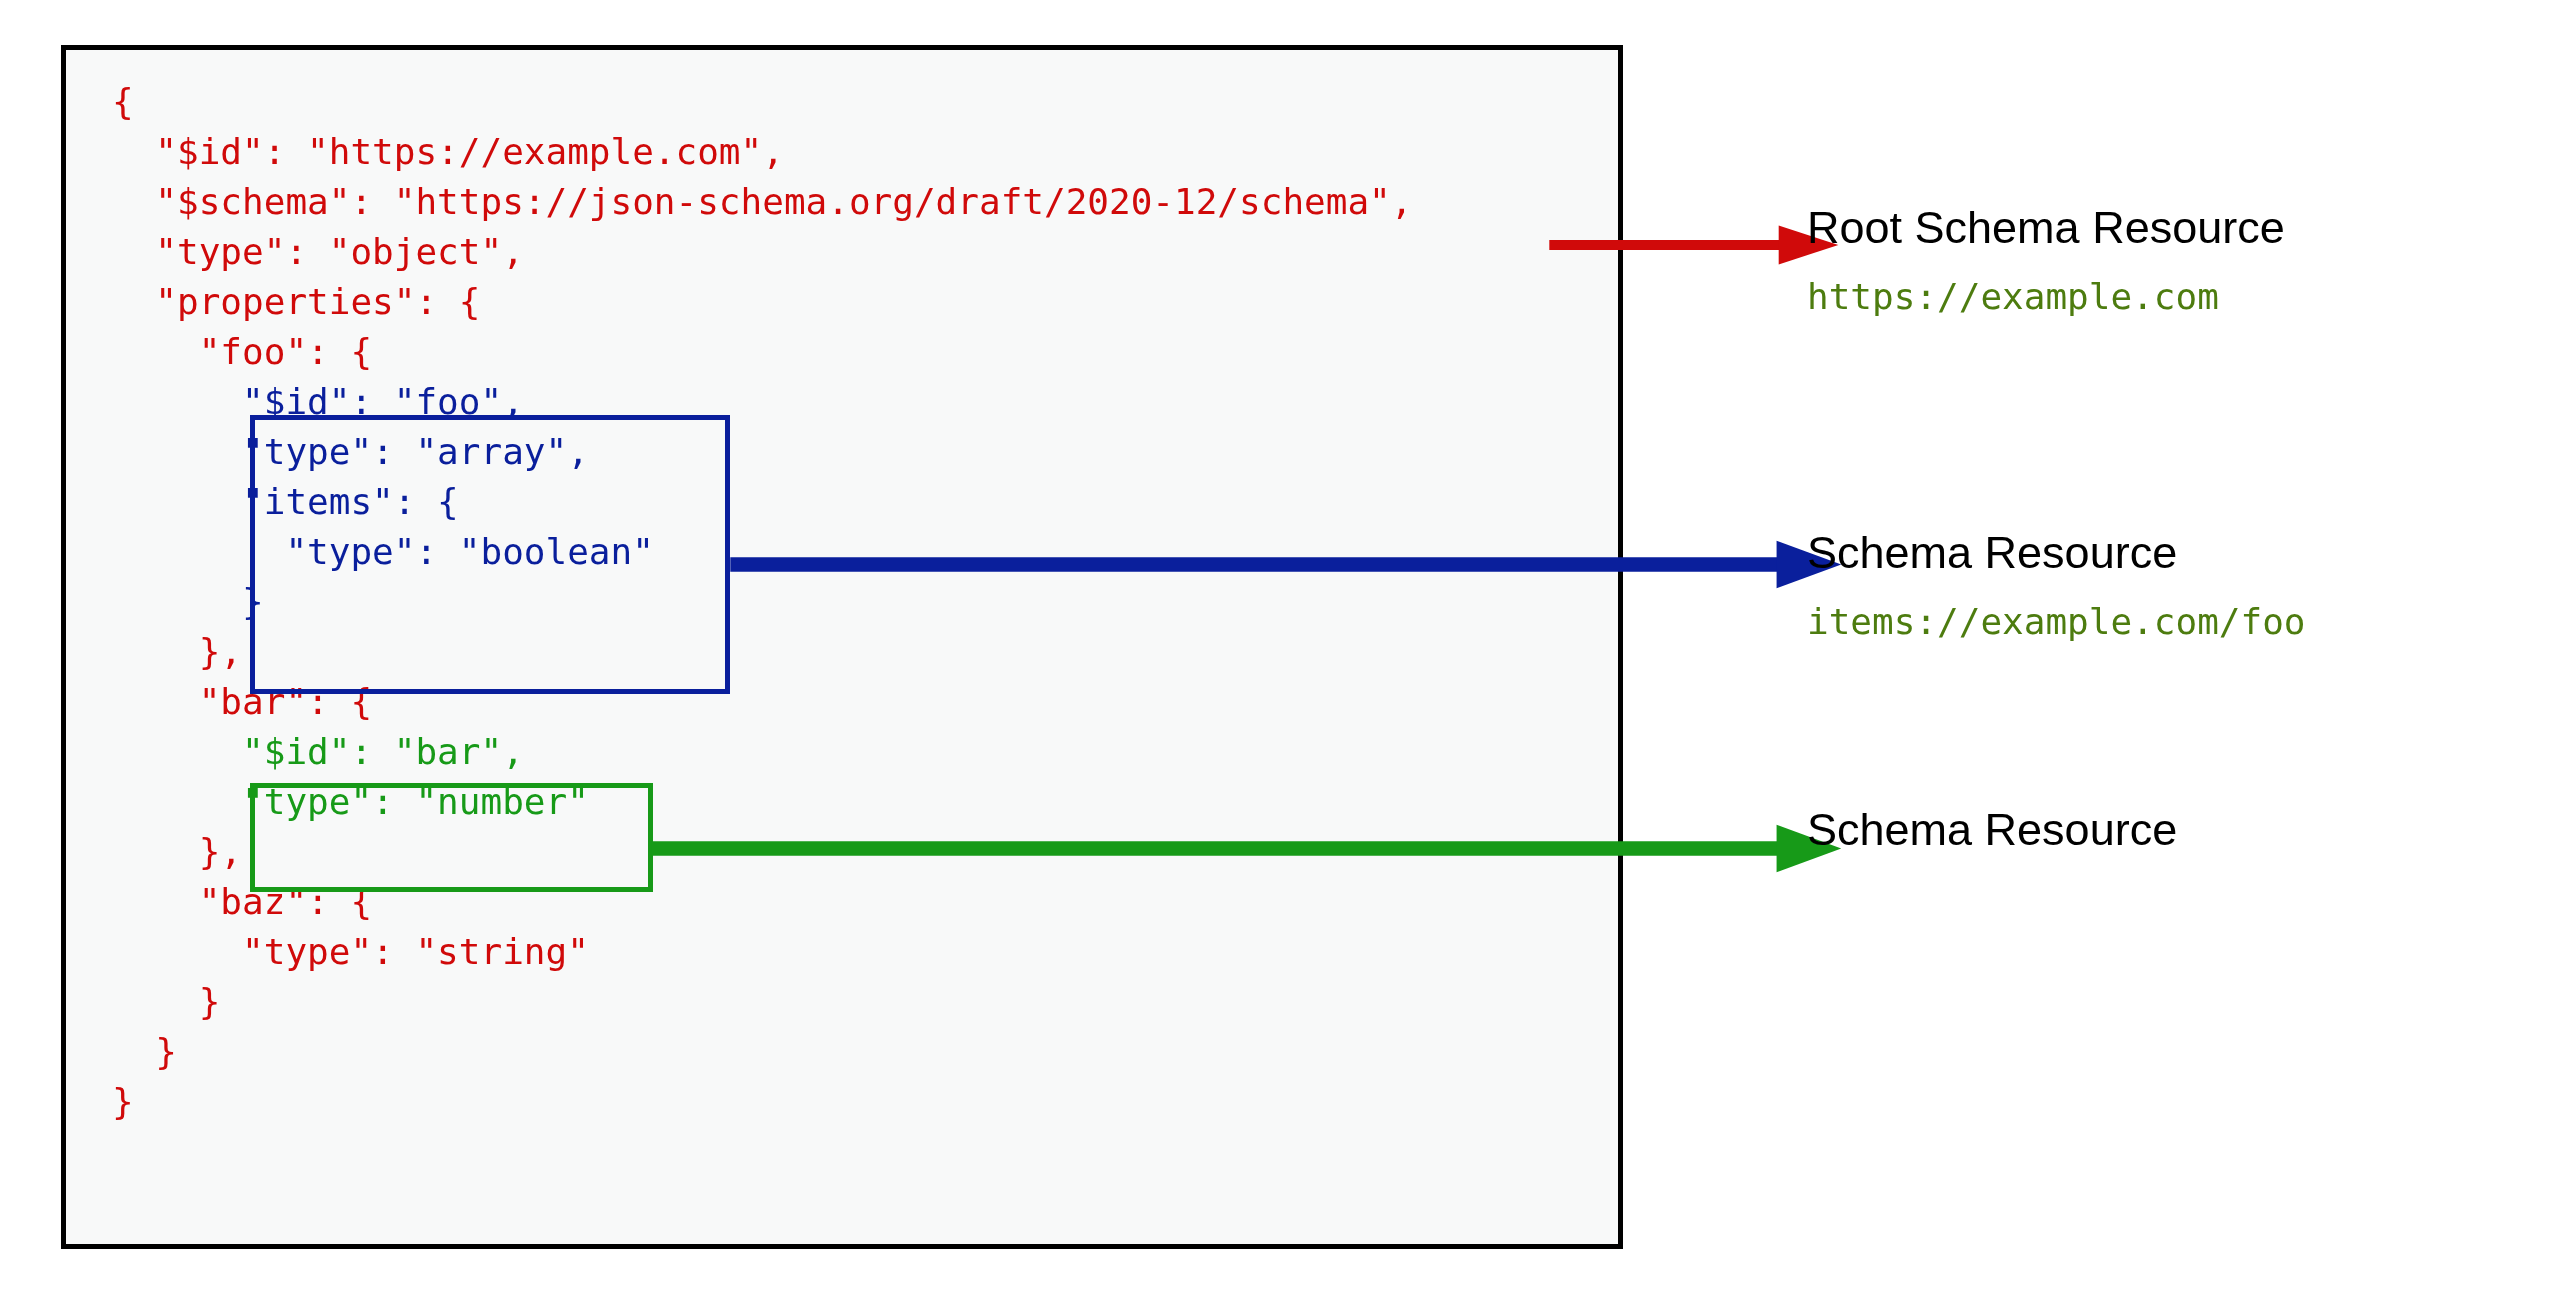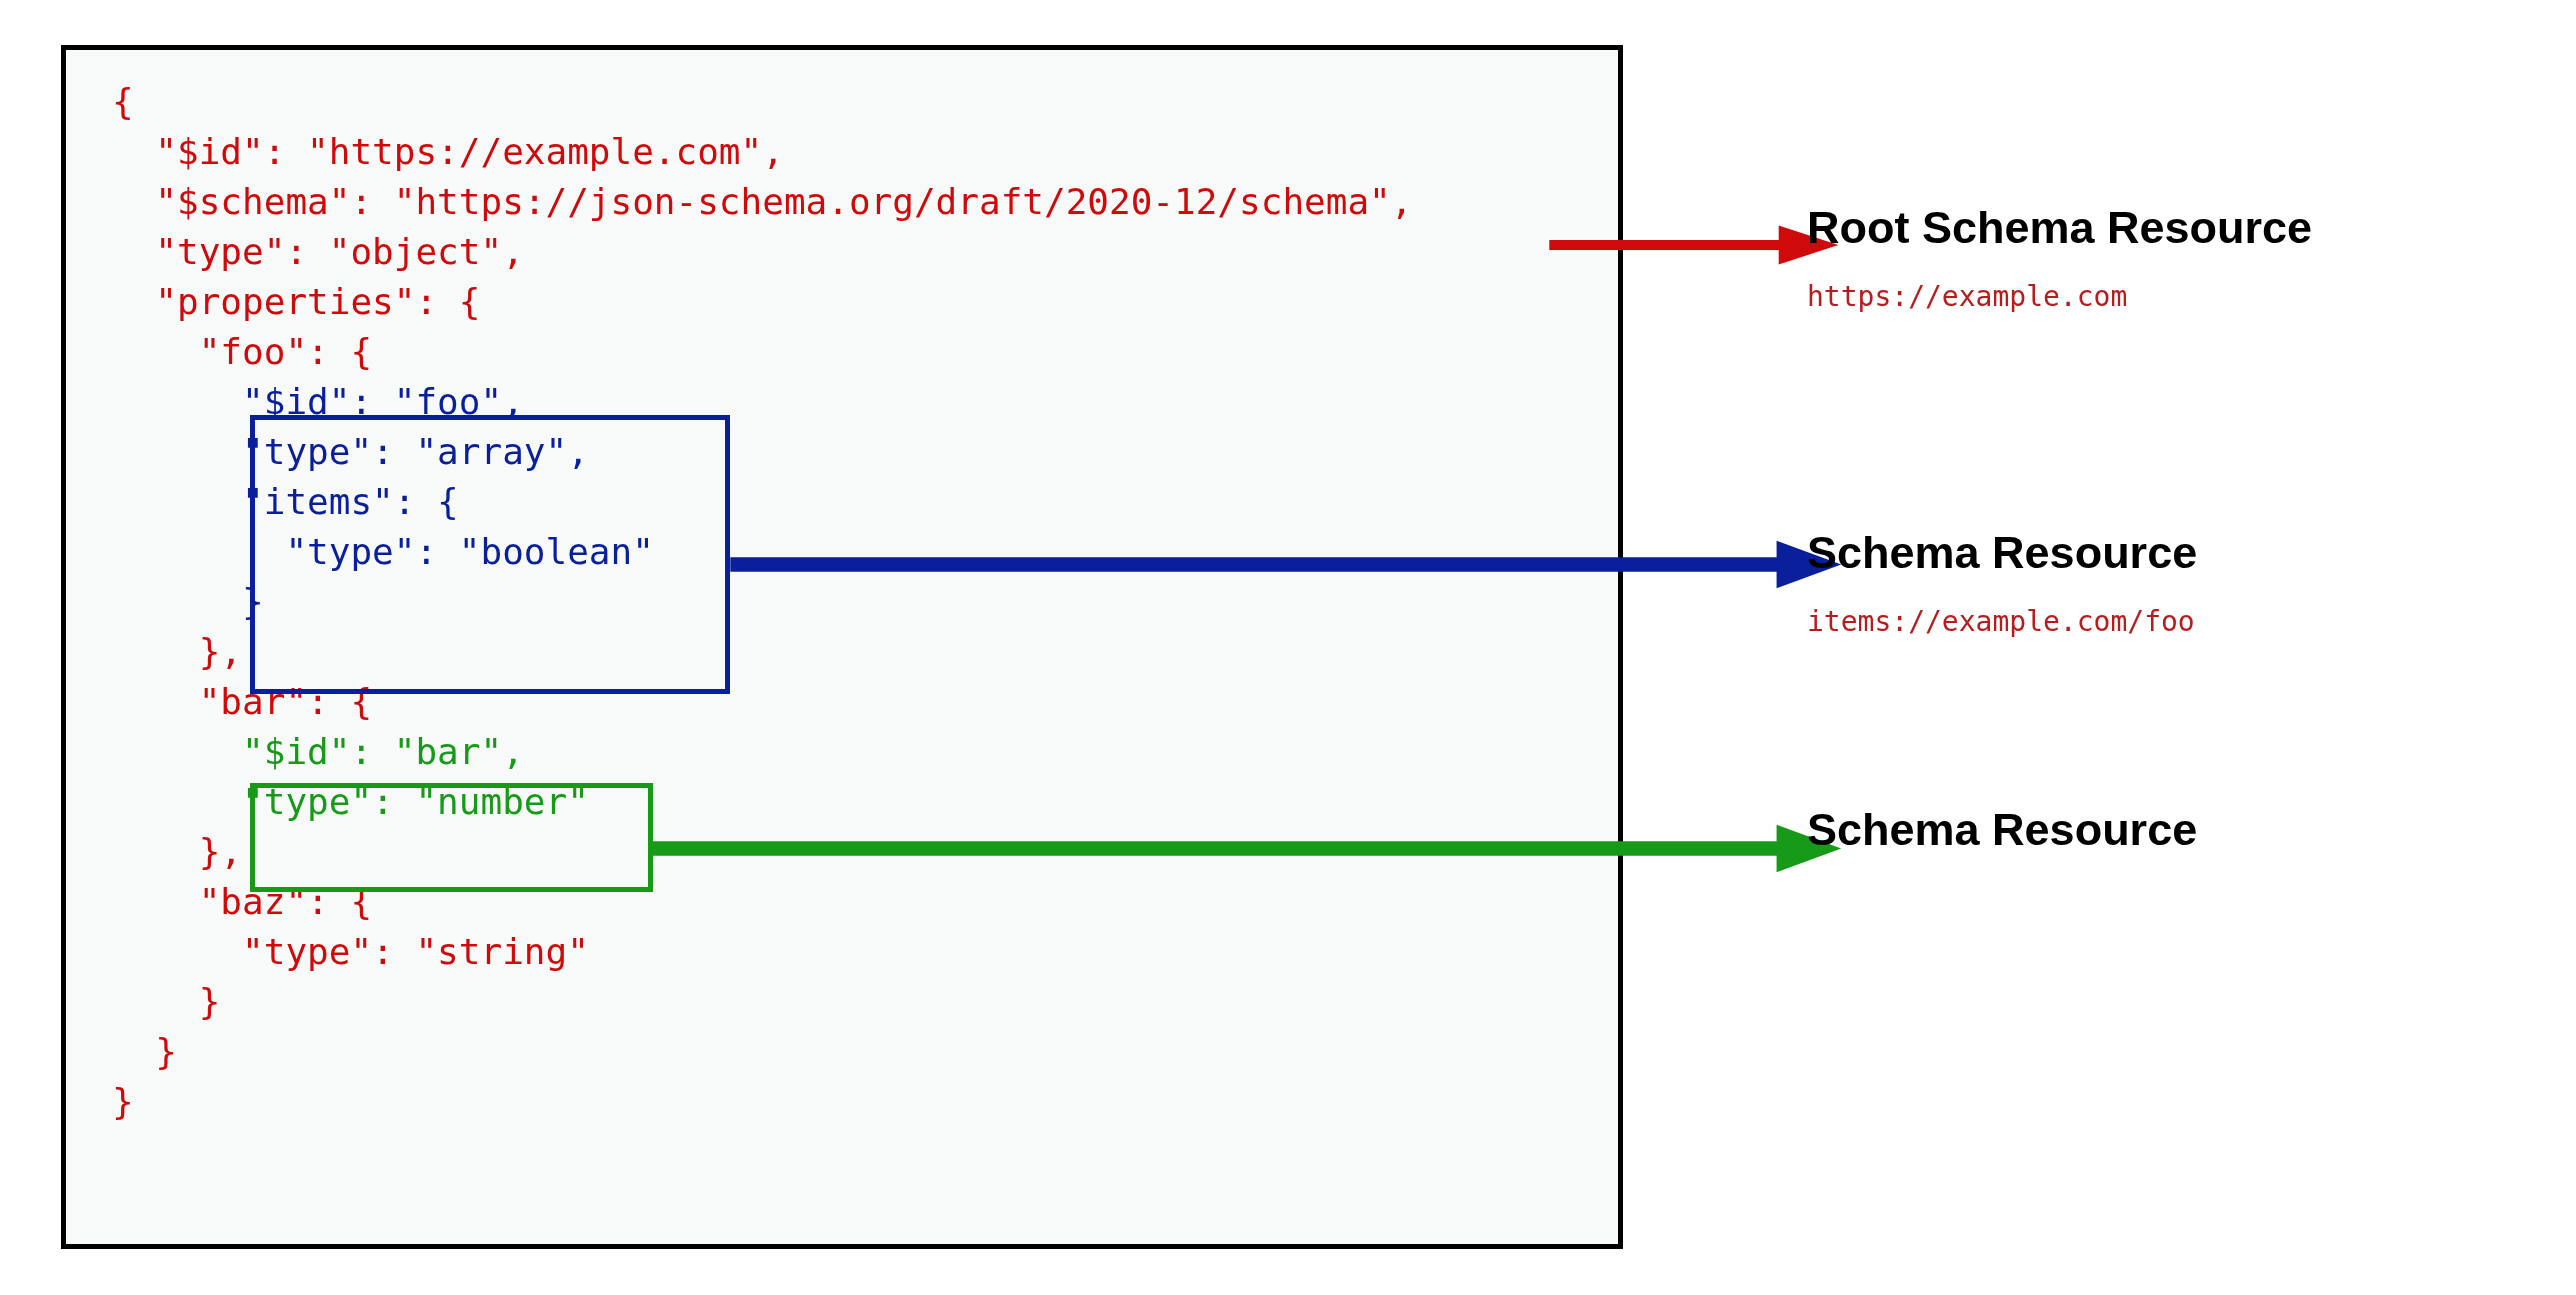--- a/index.html
+++ b/index.html
@@ -66,32 +66,32 @@
     border: 5px solid #179a18;
   }
 
   
   .arrow-wrap { position: absolute; }
 
   
   .label-group { position: absolute; }
   .label-title {
     font-family: "Liberation Sans", sans-serif;
-    font-weight: bold;
+    font-weight: normal;
     font-size: 45px;
     line-height: 50px;
     color: #000000;
     white-space: nowrap;
   }
   .label-uri {
     margin-top: 21.6px;
     font-family: "DejaVu Sans Mono", "Liberation Mono", monospace;
-    font-size: 28px;
+    font-size: 36px;
     line-height: 43px;
-    color: #b91c1c;
+    color: #4d7c0f;
     white-space: nowrap;
   }
 
   #group-root { left: 1807px; top: 203px; }
   #group-foo  { left: 1807px; top: 528px; }
   #group-bar  { left: 1807px; top: 805px; }
 </style>
 </head>
 <body>
 

